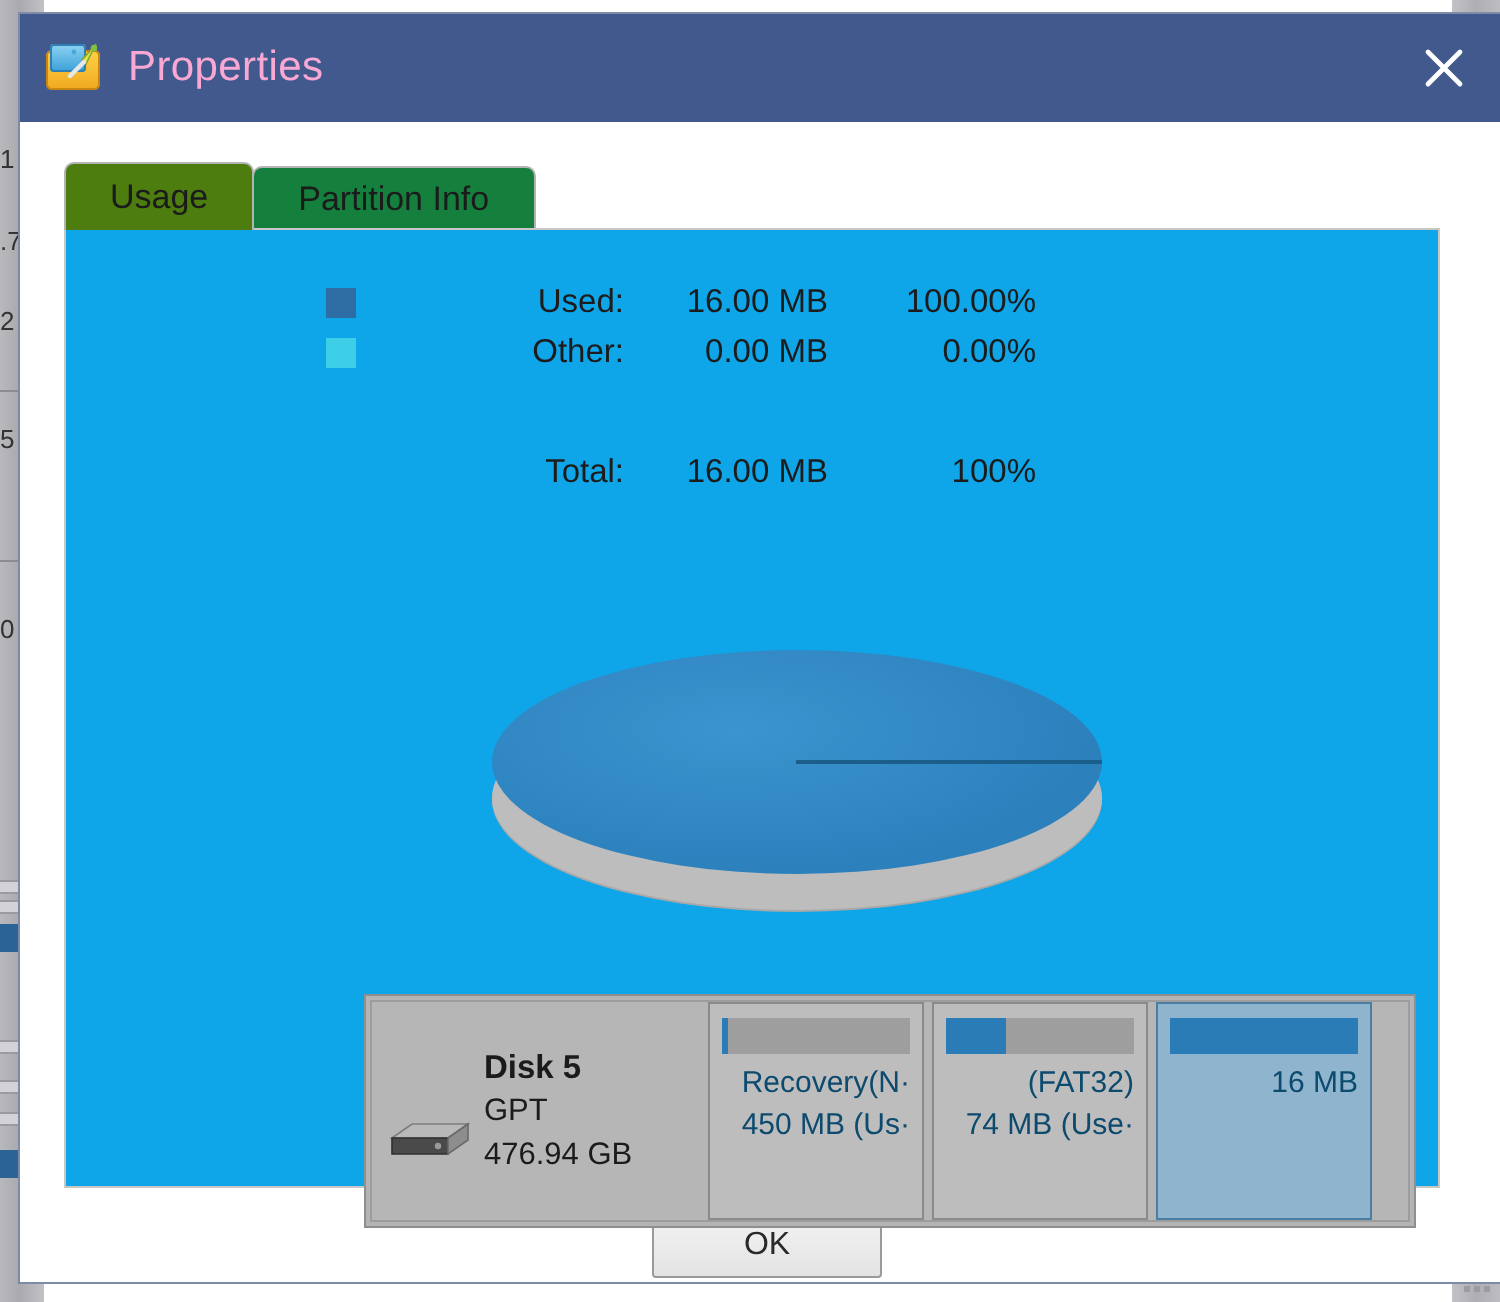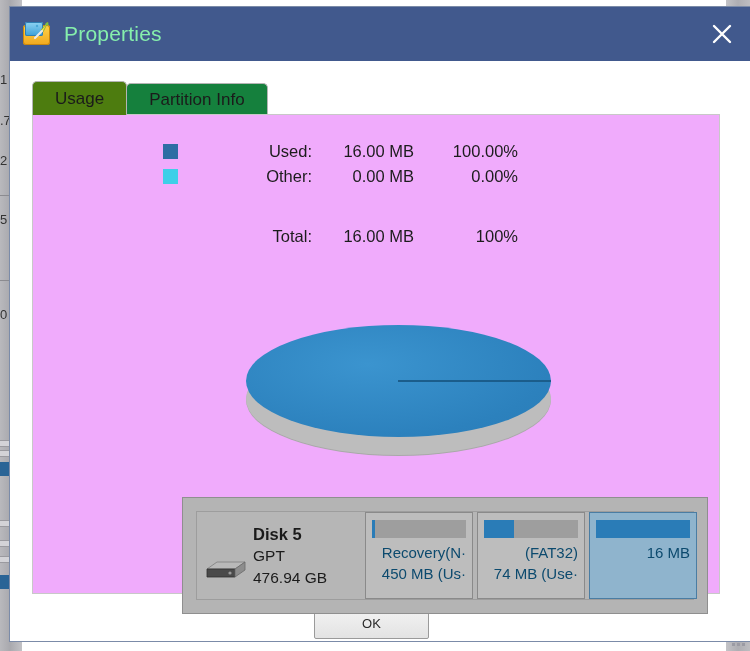--- a/index.html
+++ b/index.html
@@ -149,21 +149,21 @@
     background: linear-gradient(to bottom,#8fd3f2 0%,#3aa0d8 100%);
     box-shadow: inset 0 0 0 1px #2f7fb3;
   }
   .ti-wand {
     position: absolute;
     left: 9px; top: 1px;
     width: 20px; height: 20px;
   }
   .title-text {
     margin-left: 12px;
-    color: #86efac;
+    color: #f9a8d4;
     font-size: 21px;
     letter-spacing: .2px;
     font-family: "Liberation Sans", sans-serif;
   }
   .close-btn {
     position: absolute;
     right: 0; top: 0;
     width: 56px; height: 54px;
     display: flex;
     align-items: center;
@@ -208,21 +208,21 @@
   .tab:not(.active) {
     margin-left: -1px;
     background: #15803d;
   }
 
   
   .panel {
     position: absolute;
     left: 22px; top: 53px;
     width: 688px; height: 480px;
-    background: #f0abfc;
+    background: #0ea5e9;
     border: 1px solid #c8c8c8;
     box-sizing: border-box;
     z-index: 1;
   }
 
   
   .stats {
     position: absolute;
     left: 130px; top: 24px;
     font-size: 16.5px;
@@ -286,44 +286,44 @@
   .pie-cut {
     position: absolute;
     left: 152px; top: 55px;
     width: 153px; height: 2px;
     background: #1b5d8b;
   }
 
   
   .ok-btn {
     position: absolute;
-    left: 304px; top: 546px;
+    left: 316px; top: 546px;
     width: 113px; height: 30px;
     background: linear-gradient(to bottom,#f3f3f3 0%,#e3e3e3 100%);
     border: 1px solid #9a9a9a;
     border-radius: 2px;
     display: flex;
     align-items: center;
     justify-content: center;
-    font-size: 13px;
+    font-size: 16px;
     color: #2a2a2a;
     cursor: pointer;
     z-index: 2;
   }
 
   
   .diskmap {
     position: absolute;
     left: 182px; top: 497px;
     width: 526px; height: 117px;
     background: #b4b4b4;
     border: 1px solid #8f8f8f;
     box-sizing: border-box;
     z-index: 6;
-    padding: 13px;
+    padding: 2px;
   }
   .diskmap-inner {
     position: relative;
     width: 100%; height: 100%;
     background: #b6b6b6;
     border: 1px solid #9d9d9d;
     box-sizing: border-box;
     display: flex;
     align-items: stretch;
   }

